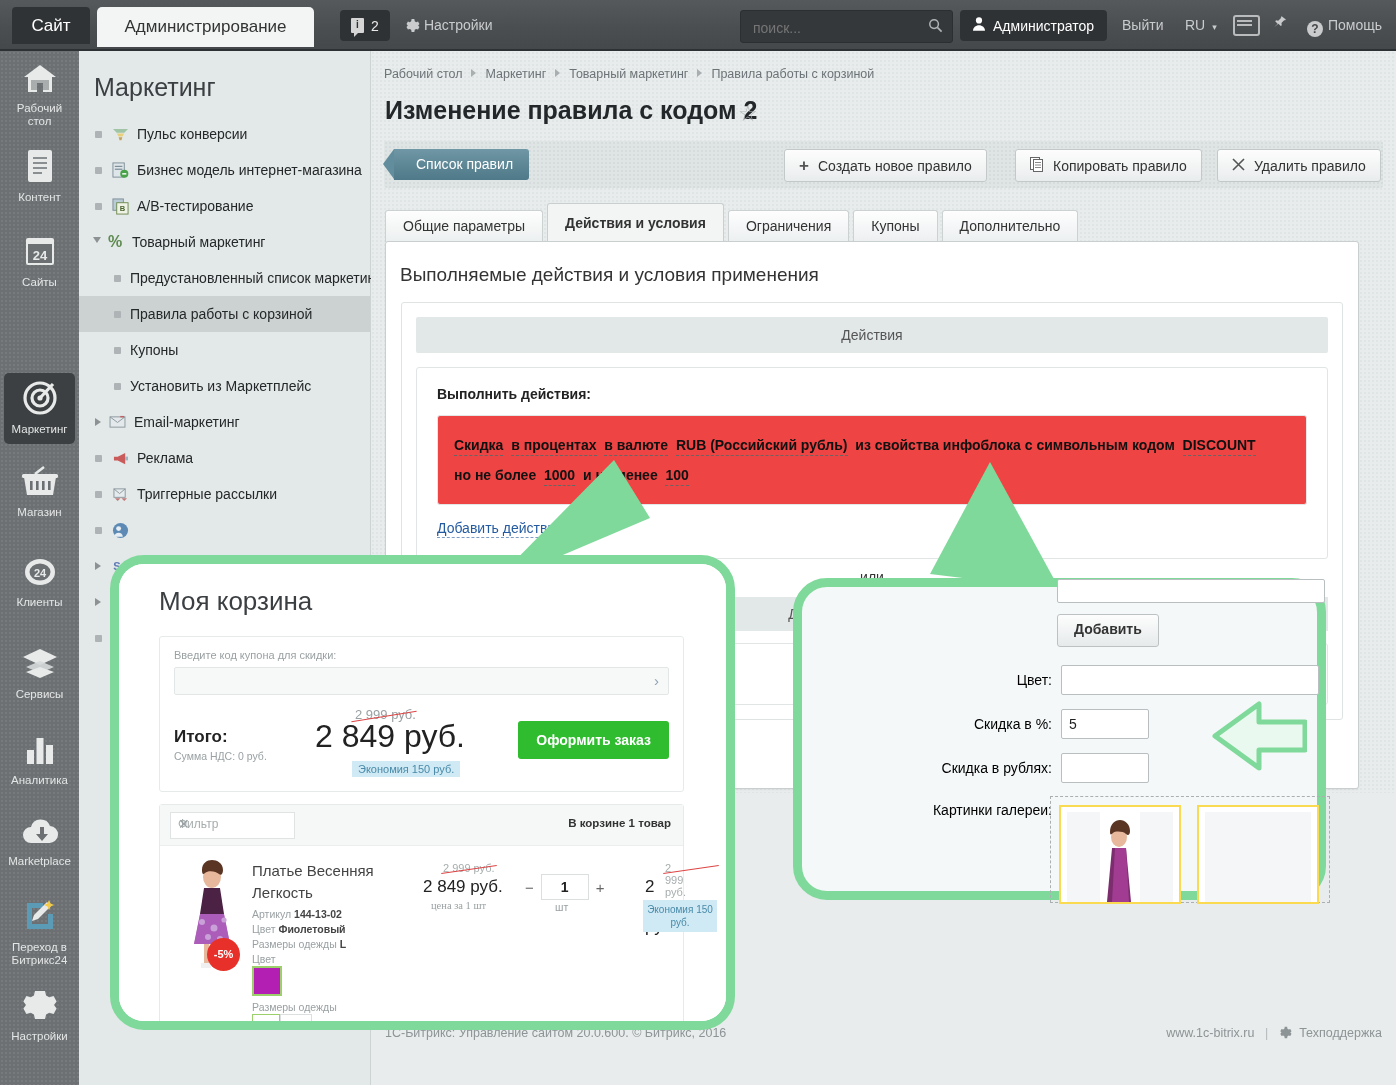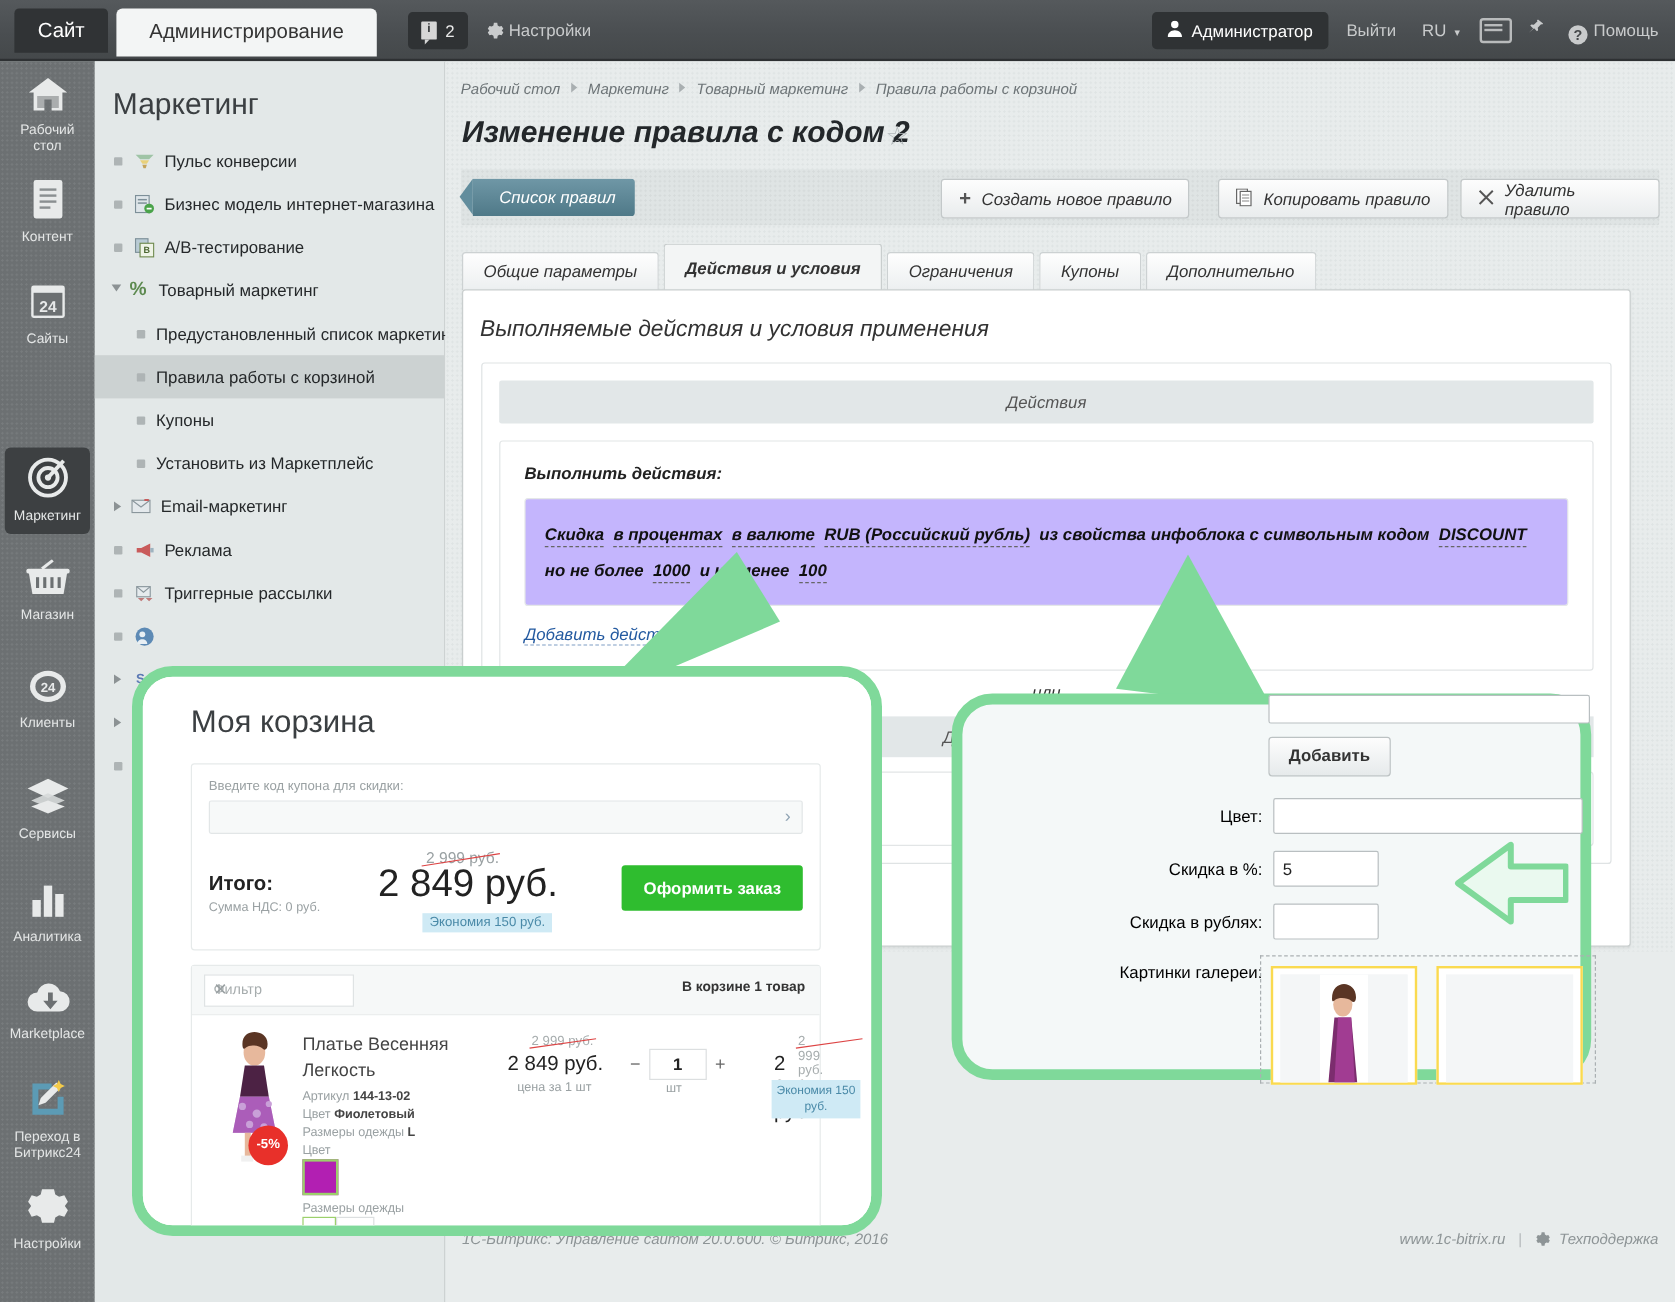--- a/index.html
+++ b/index.html
@@ -52,21 +52,21 @@
   .bullet{width:7px;height:7px;background:#aeb4b5;border-radius:1px;margin-left:16px;margin-right:9px;flex:none;}
   .arrow{width:0;height:0;border-left:6px solid #8c9294;border-top:4.5px solid transparent;border-bottom:4.5px solid transparent;
      margin-left:16px;margin-right:7px;flex:none;}
   .arrow.down{border-left:4.5px solid transparent;border-right:4.5px solid transparent;border-top:6px solid #8c9294;
      margin-left:14px;margin-right:5px;}
   .micon{width:18px;height:18px;margin-right:8px;flex:none;display:flex;align-items:center;justify-content:center;font-size:14px;}
   .mrow.child .bullet{margin-left:35px;}
 
   
   #main{position:absolute;left:371px;top:51px;width:1025px;height:742px;background:#e8ecec;
-     background-image:radial-gradient(#dfe4e4 1px,transparent 1px);background-size:4px 4px;font-style:italic;}
+     background-image:radial-gradient(#dfe4e4 1px,transparent 1px);background-size:4px 4px;}
   #crumbs{position:absolute;left:13px;top:16px;font-size:12.5px;color:#6d7477;}
   #crumbs a{color:#6d7477;text-decoration:none;}
   #crumbs .sep{display:inline-block;margin:0 9px;width:0;height:0;border-left:5px solid #a9afb1;
      border-top:4px solid transparent;border-bottom:4px solid transparent;vertical-align:1px;}
   #ptitle{position:absolute;left:14px;top:45px;font-size:25px;font-weight:bold;color:#23272a;}
   #star{position:absolute;left:367px;top:50px;font-size:22px;color:#b0b6b8;}
   #btnbar{position:absolute;left:13px;top:90px;width:999px;height:47px;background:#dfe4e4;border-radius:3px;
      background-image:radial-gradient(#d6dbdb 1px,transparent 1px);background-size:4px 4px;}
   .bk-back{position:absolute;left:10px;top:8px;height:31px;background:#5a8494;
      background-image:linear-gradient(180deg,#6f97a6,#4f7988);color:#fff;font-size:14px;line-height:31px;padding:0 16px 0 22px;
@@ -79,21 +79,21 @@
   .tb{height:31px;line-height:31px;padding:0 17px;font-size:14px;background:#fbfbfb;
      background-image:linear-gradient(180deg,#fefefe,#eceff0);border:1px solid #ccd1d2;border-bottom:0;border-radius:3px 3px 0 0;color:#333;}
   .tb.active{background:#f3f5f5;background-image:none;height:38px;line-height:38px;font-weight:bold;border-color:#c9cece;text-align:right;}
   #panel{position:absolute;left:14px;top:190px;width:972px;height:546px;background:#fff;border:1px solid #c9cece;border-radius:3px;}
   #panel.shadowed{box-shadow:0 1px 2px rgba(0,0,0,.05);}
   #panel h2{margin:0;padding:22px 0 0 14px;font-size:19px;font-weight:normal;color:#333;}
   .inner{position:absolute;left:15px;top:60px;width:912px;border:1px solid #dfe3e4;border-radius:3px;background:#fff;padding:14px;}
   .sechead{height:36px;line-height:36px;text-align:center;font-size:14px;color:#555;background:#e2e7e8;border-radius:2px;}
   .whitebox{margin-top:14px;border:1px solid #e2e5e6;border-radius:3px;padding:18px 20px 20px;}
   .lbl-bold{font-size:14px;font-weight:bold;color:#222;}
-  .ruleline{margin-top:13px;border:1px solid #e4e7e8;border-radius:3px;background:#c4b5fd;padding:14px 16px;font-size:14px;
+  .ruleline{margin-top:13px;border:1px solid #e4e7e8;border-radius:3px;background:#ef4444;padding:14px 16px;font-size:14px;
      font-weight:bold;color:#111;line-height:30px;}
   .dd{border-bottom:1px dashed #666;padding-bottom:2px;}
   .addlink{margin-top:15px;font-size:14px;color:#245aa0;border-bottom:1px dashed #7f9dc4;display:inline-block;padding-bottom:1px;}
   .orrow{text-align:center;font-size:14px;color:#333;margin-top:10px;}
   .sechead2{margin-top:12px;height:34px;line-height:34px;text-align:center;font-size:14px;color:#555;background:#e2e7e8;}
   .condbox{margin-top:12px;border:1px solid #e2e5e6;border-radius:3px;height:60px;}
   #footer{position:absolute;left:0;top:975px;width:1025px;font-size:12.5px;color:#8d9496;}
   #footleft{position:absolute;left:14px;top:0;}
   #footright{position:absolute;right:14px;top:0;}
 
@@ -128,21 +128,21 @@
   .pname{position:absolute;left:92px;top:14px;width:150px;font-size:15px;color:#444;line-height:22px;}
   .pmeta{position:absolute;left:92px;font-size:10.5px;color:#9aa1a3;}
   .pmeta b{color:#444;}
   .sw{position:absolute;left:92px;width:26px;height:26px;border:2px solid #9bd06b;background:#b21fb2;}
   .szbox{position:absolute;left:92px;display:flex;}
   .sz{width:26px;height:22px;border:1px solid #dcdfe0;font-size:11px;font-weight:bold;text-align:center;line-height:22px;color:#444;background:#fff;}
   .sz.on{border-color:#9bd06b;}
   .p1old{position:absolute;left:283px;top:16px;font-size:11px;color:#a7adae;}
   .p1old:after,.p2old:after{content:"";position:absolute;left:-2px;top:7px;width:56px;height:1px;background:#d44;transform:rotate(-8deg);}
   .p1{position:absolute;left:263px;top:31px;font-size:17px;color:#222;}
-  .p1s{position:absolute;left:271px;top:54px;font-size:10.5px;color:#9aa1a3;}
+  .p1s{position:absolute;left:271px;top:54px;font-size:10.5px;color:#9aa1a3;font-family:Liberation Serif, serif;}
   .qty{position:absolute;left:365px;top:28px;display:flex;align-items:center;gap:7px;}
   .qtybox{width:46px;height:24px;border:1px solid #dcdfe0;text-align:center;line-height:24px;font-size:14px;font-weight:bold;color:#222;background:#fff;}
   .qtys{position:absolute;left:395px;top:55px;font-size:10.5px;color:#9aa1a3;}
   .p2old{position:absolute;left:505px;top:16px;font-size:11px;color:#a7adae;}
   .p2{position:absolute;left:485px;top:31px;font-size:17px;color:#222;}
   .p2sv{position:absolute;left:483px;top:54px;width:74px;background:#cfeaf5;color:#4a8aa8;font-size:10px;text-align:center;
      padding:3px 0;line-height:13px;}
 
   #formpop{left:793px;top:578px;width:533px;height:322px;}
   .fprow{position:absolute;display:flex;align-items:center;}
@@ -174,20 +174,29 @@
 
   <div class="topitem" style="left:405px;">
     <span class="gear">
       <svg width="15" height="15" viewBox="0 0 16 16">
           <path fill="#c9cbcc" d="M8 5.2a2.8 2.8 0 100 5.6 2.8 2.8 0 000-5.6zm0 4.1a1.3 1.3 0 110-2.6 1.3 1.3 0 010 2.6zM14 8l1.4-1.6-1.5-2.6-2 .6-1.5-.9L10 1H7l-.4 2.5-1.5.9-2-.6L1.6 6.4 3 8l-1.4 1.6 1.5 2.6 2-.6 1.5.9L7 15h3l.4-2.5 1.5-.9 2 .6 1.5-2.6z"></path>
         </svg>
     </span>
     <span>Настройки</span>
   </div>
 
+  <div id="search">
+    <input type="text" placeholder="поиск..." style="">
+    <span class="mag">
+      <svg width="15" height="15" viewBox="0 0 16 16">
+          <circle cx="6.5" cy="6.5" r="4.6" fill="none" stroke="#b0b3b5" stroke-width="1.6"></circle>
+          <line x1="10" y1="10" x2="14.5" y2="14.5" stroke="#b0b3b5" stroke-width="1.8"></line>
+        </svg>
+    </span>
+  </div>
 
   <div class="user-btn">
     <span>
       <svg width="12" height="14" viewBox="0 0 12 14">
           <circle cx="6" cy="3.4" r="3.1" fill="#fff"></circle>
           <path fill="#fff" d="M0 13.8c0-3.3 2.7-5.6 6-5.6s6 2.3 6 5.6z"></path>
         </svg>
     </span>
     <span>Администратор</span>
   </div>

